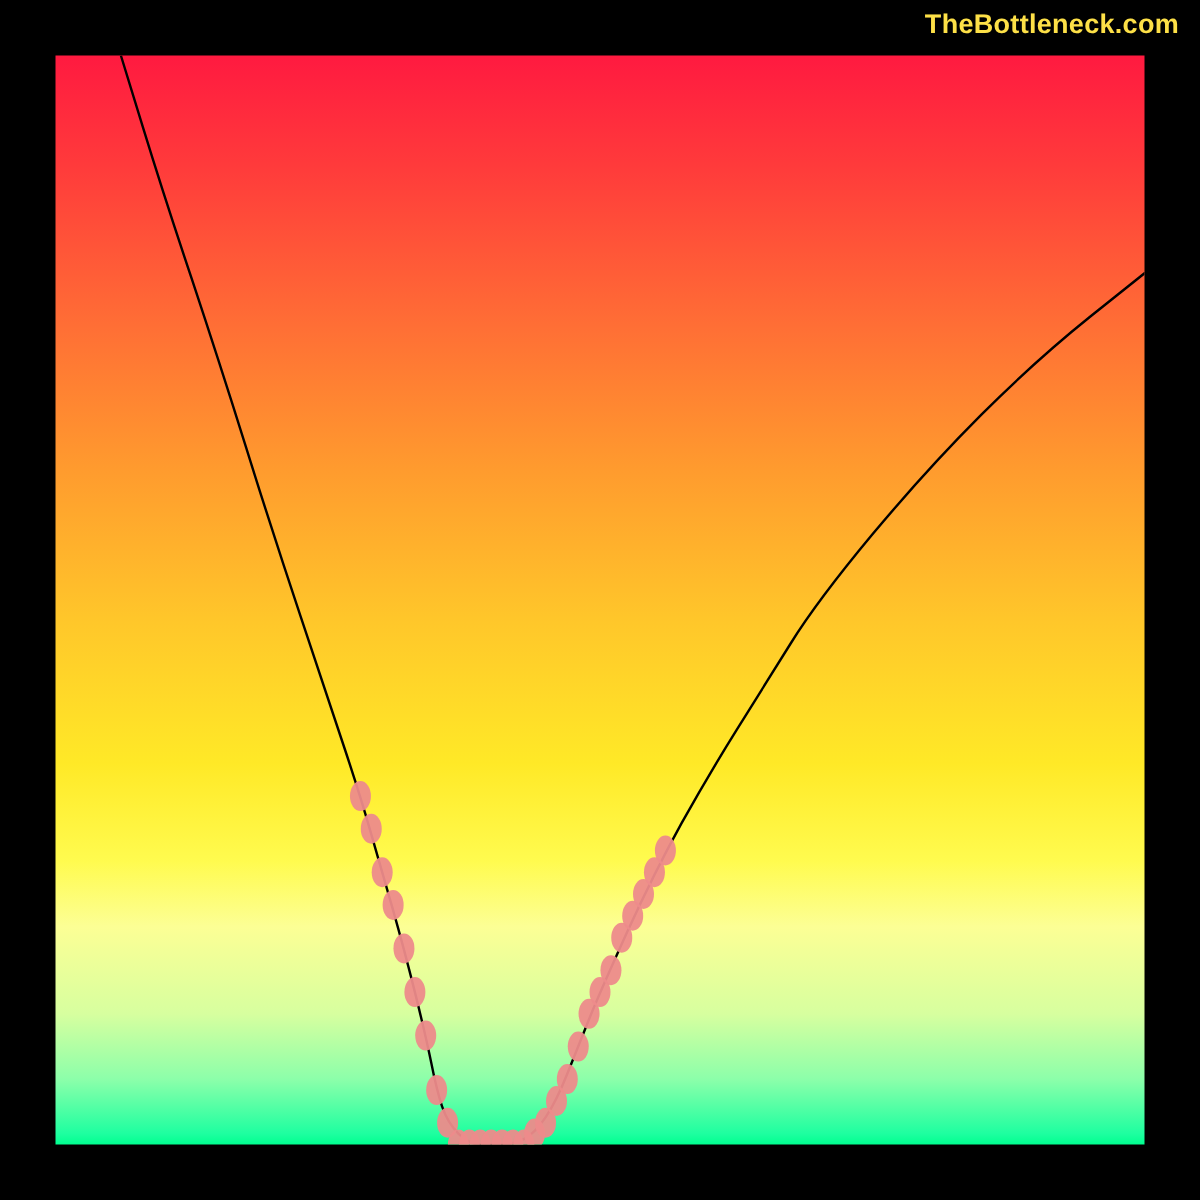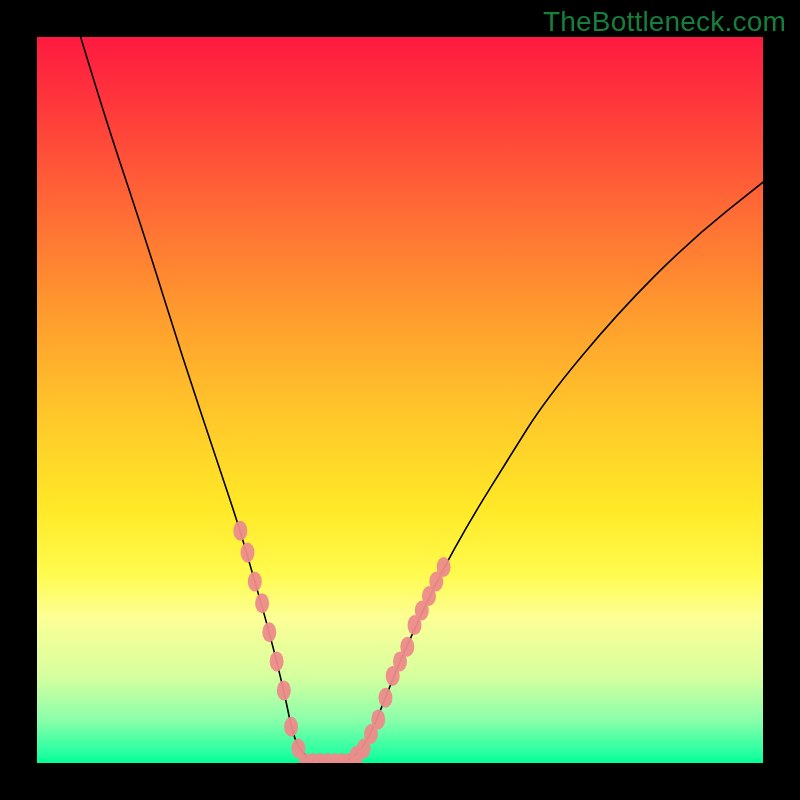--- a/index.html
+++ b/index.html
@@ -8,23 +8,23 @@
     height: 800px;
     background: #000;
     position: relative;
     overflow: hidden;
     font-family: Arial, sans-serif;
   }
   .watermark {
     position: absolute;
     top: 6px;
     right: 14px;
-    color: #15803d;
-    font-size: 28px;
-    font-weight: 400;
+    color: #fde047;
+    font-size: 18px;
+    font-weight: 700;
     z-index: 10;
     letter-spacing: 0.2px;
   }
   .plot-area {
     position: absolute;
     left: 37px;
     top: 37px;
     width: 726px;
     height: 726px;
     background: linear-gradient(to bottom,

